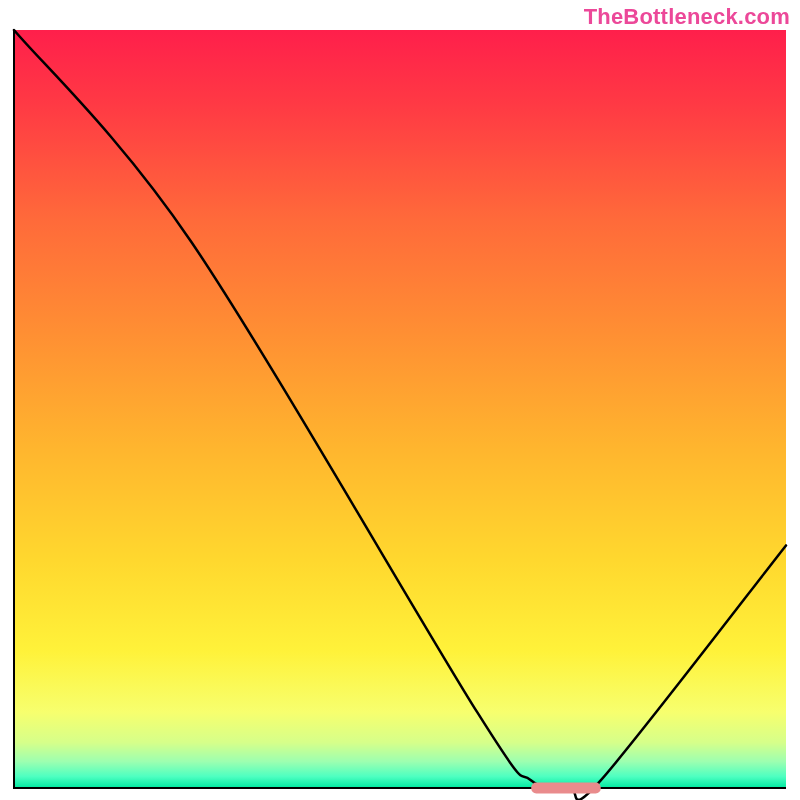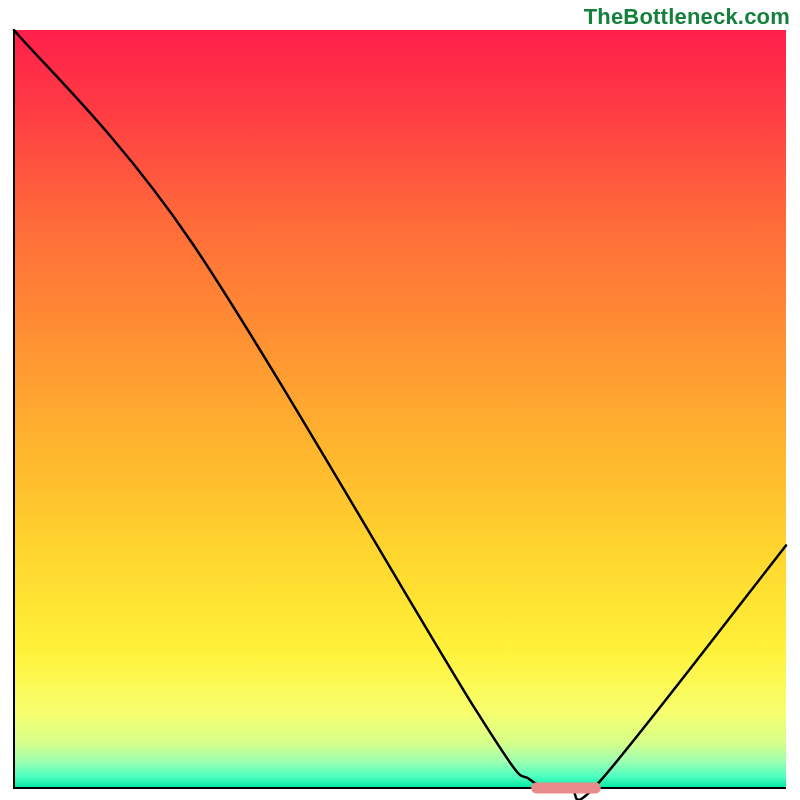--- a/index.html
+++ b/index.html
@@ -15,21 +15,21 @@
     position: relative;
     width: 800px;
     height: 800px;
   }
   .watermark {
     position: absolute;
     top: 4px;
     right: 10px;
     font-size: 22px;
     font-weight: 600;
-    color: #15803d;
+    color: #ec4899;
     letter-spacing: 0.2px;
     user-select: none;
   }
   svg {
     display: block;
   }
 </style>
 </head>
 <body>
 

